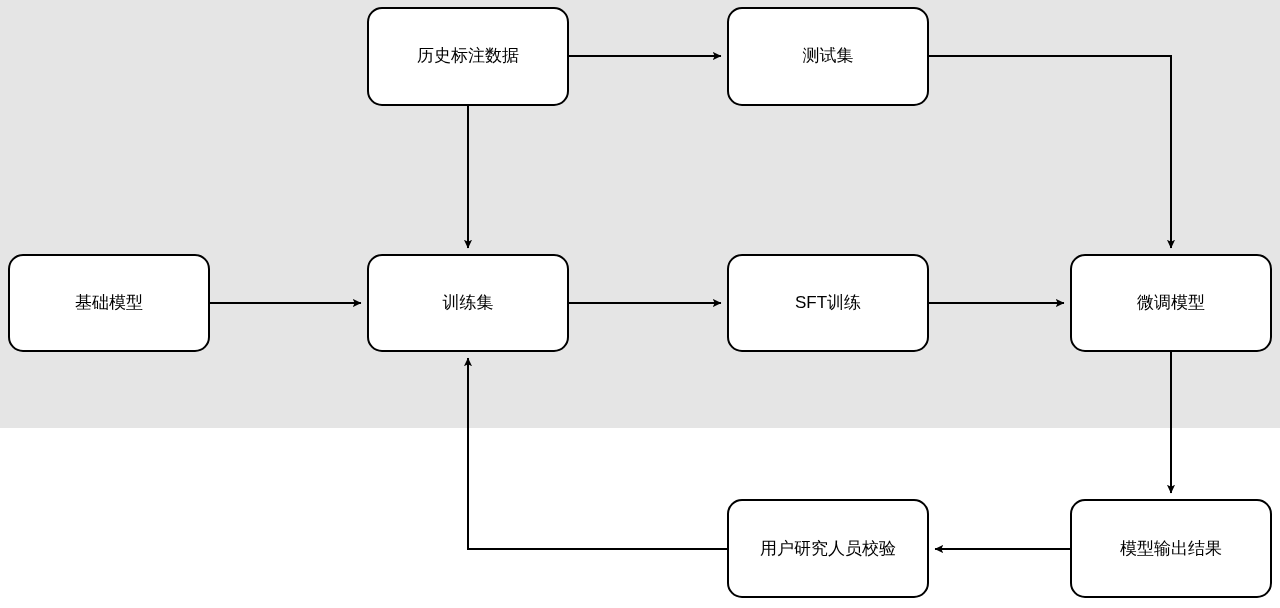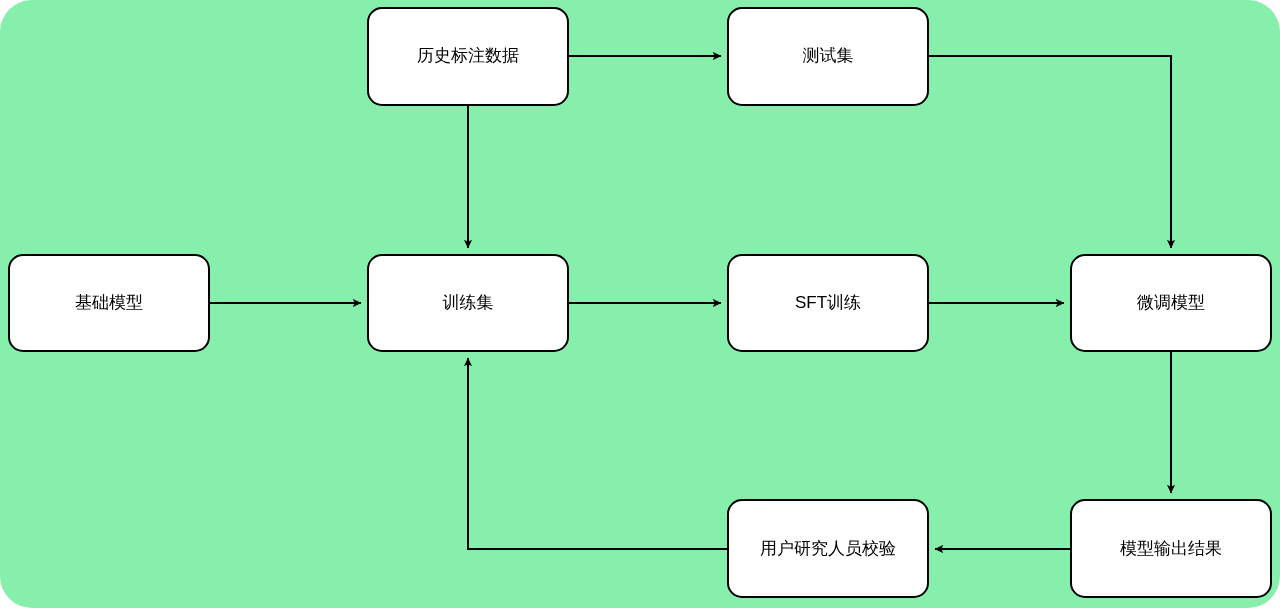--- a/index.html
+++ b/index.html
@@ -10,23 +10,22 @@
   }
   body {
     width: 1280px;
     height: 608px;
     overflow: hidden;
     font-family: "Liberation Sans", "DejaVu Sans", sans-serif;
   }
   #diagram-canvas {
     position: relative;
     width: 1280px;
-    height: 608px;
-    background: #86efac;
-    border-radius: 32px;
+    height: 428px;
+    background: #e5e5e5;
   }
   #flow-svg {
     position: absolute;
     top: 0;
     left: 0;
     width: 1280px;
     height: 608px;
     display: block;
   }
   .node-rect {

